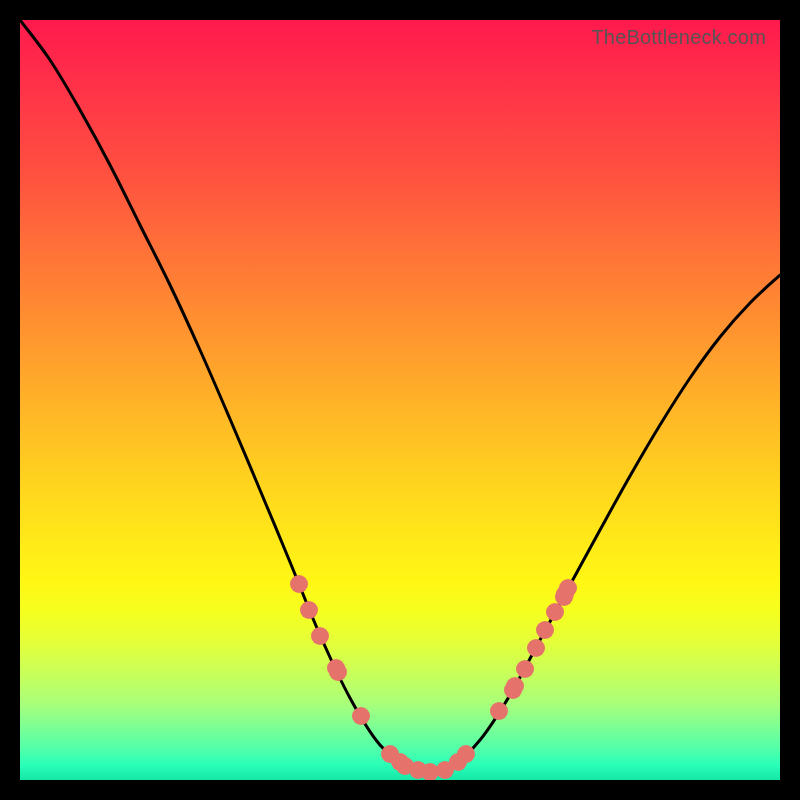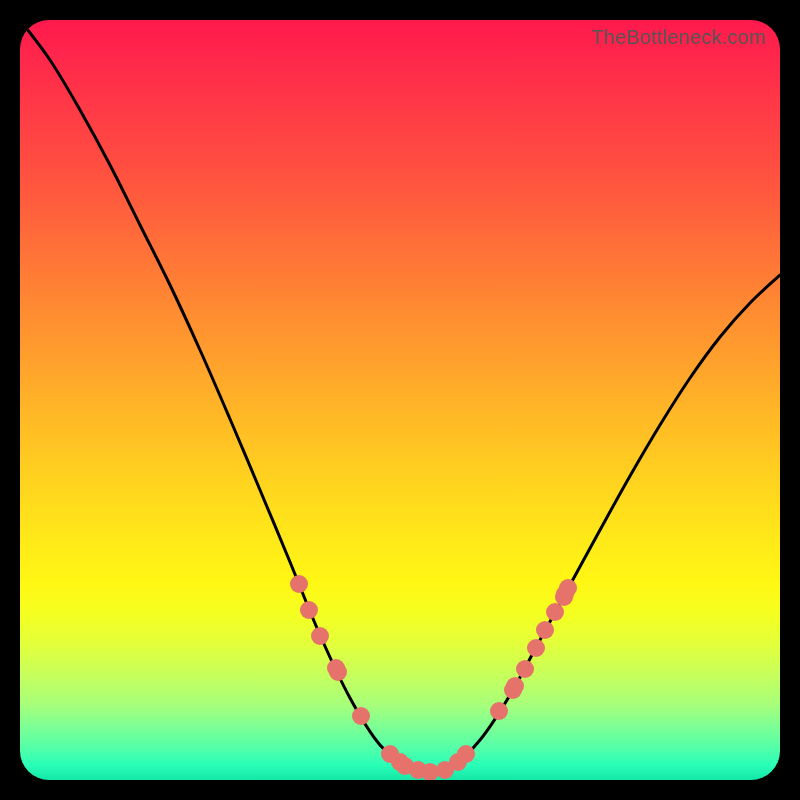--- a/index.html
+++ b/index.html
@@ -17,21 +17,20 @@
     height: 800px;
     background: #000;
   }
   .plot {
     position: absolute;
     left: 20px;
     top: 20px;
     width: 760px;
     height: 760px;
     overflow: hidden;
-    border-radius: 29px;
   }
   .gradient {
     position: absolute;
     inset: 0;
     background: linear-gradient(
       to bottom,
       #ff1a4d 0%,
       #ff2a4a 6%,
       #ff3b46 12%,
       #ff5040 20%,

